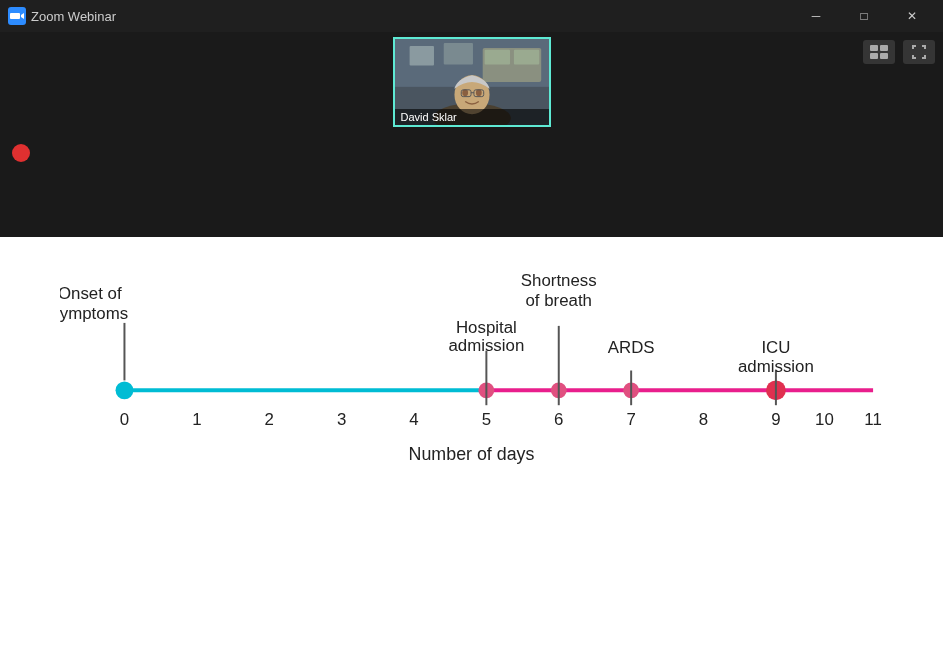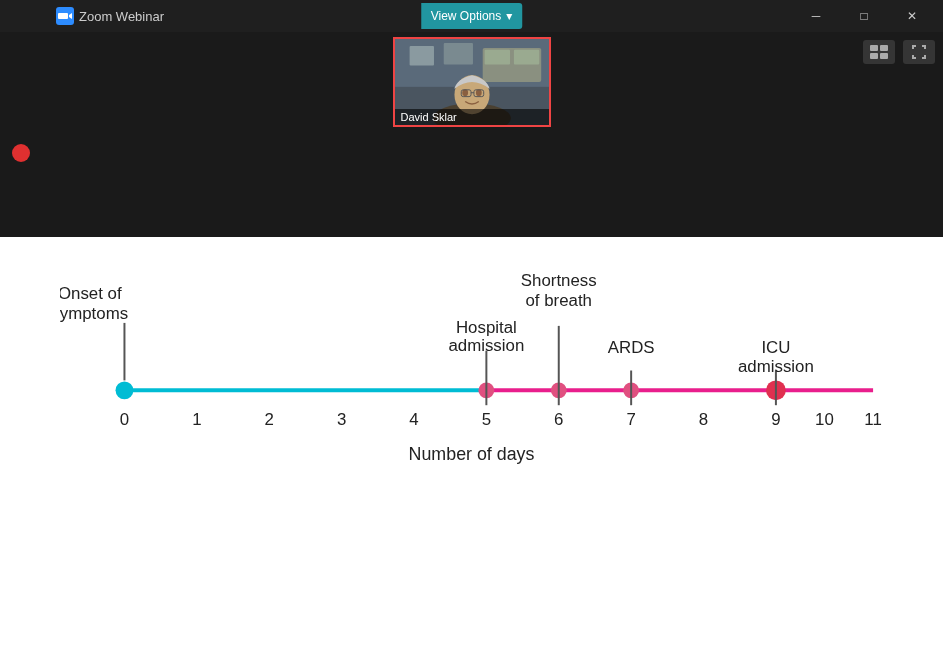--- a/index.html
+++ b/index.html
@@ -21,21 +21,20 @@
       align-items: center;
       justify-content: space-between;
       padding: 0 8px;
       position: relative;
       z-index: 100;
     }
     #titlebar-left {
       display: flex;
       align-items: center;
       gap: 6px;
-      margin-left: 48px;
     }
     #zoom-logo {
       display: flex;
       align-items: center;
       gap: 5px;
     }
     #zoom-logo-icon {
       width: 18px;
       height: 18px;
     }
@@ -108,21 +107,21 @@
     }
 
     
     #speaker-thumbnail {
       position: absolute;
       top: 5px;
       left: 50%;
       transform: translateX(-50%);
       width: 158px;
       height: 90px;
-      border: 2px solid #ef4444;
+      border: 2px solid #5eead4;
       background: #1d4ed8;
       z-index: 50;
       overflow: hidden;
     }
     #speaker-video-bg {
       width: 100%;
       height: 100%;
       background: linear-gradient(135deg, #3a4a5a 0%, #2a3545 40%, #4a5560 60%, #556070 100%);
       position: relative;
       display: flex;
@@ -233,24 +232,20 @@
       <svg id="zoom-logo-icon" viewBox="0 0 18 18">
         <rect width="18" height="18" rx="3" fill="#2D8CFF"></rect>
         <path d="M3 6h8a1 1 0 011 1v4a1 1 0 01-1 1H3a1 1 0 01-1-1V7a1 1 0 011-1z" fill="white"></path>
         <path d="M13 8l3-2v6l-3-2V8z" fill="white"></path>
       </svg>
       <span id="titlebar-title">Zoom Webinar</span>
     </div>
   </div>
 
   <div id="notification-bar">
-    <button id="view-options-btn">
-      <span>View Options</span>
-      <span>▾</span>
-    </button>
   </div>
 
   <div id="titlebar-right">
     <button class="window-btn">─</button>
     <button class="window-btn">□</button>
     <button class="window-btn" id="close-btn">✕</button>
   </div>
 </div>
 
 <div id="main-area">

